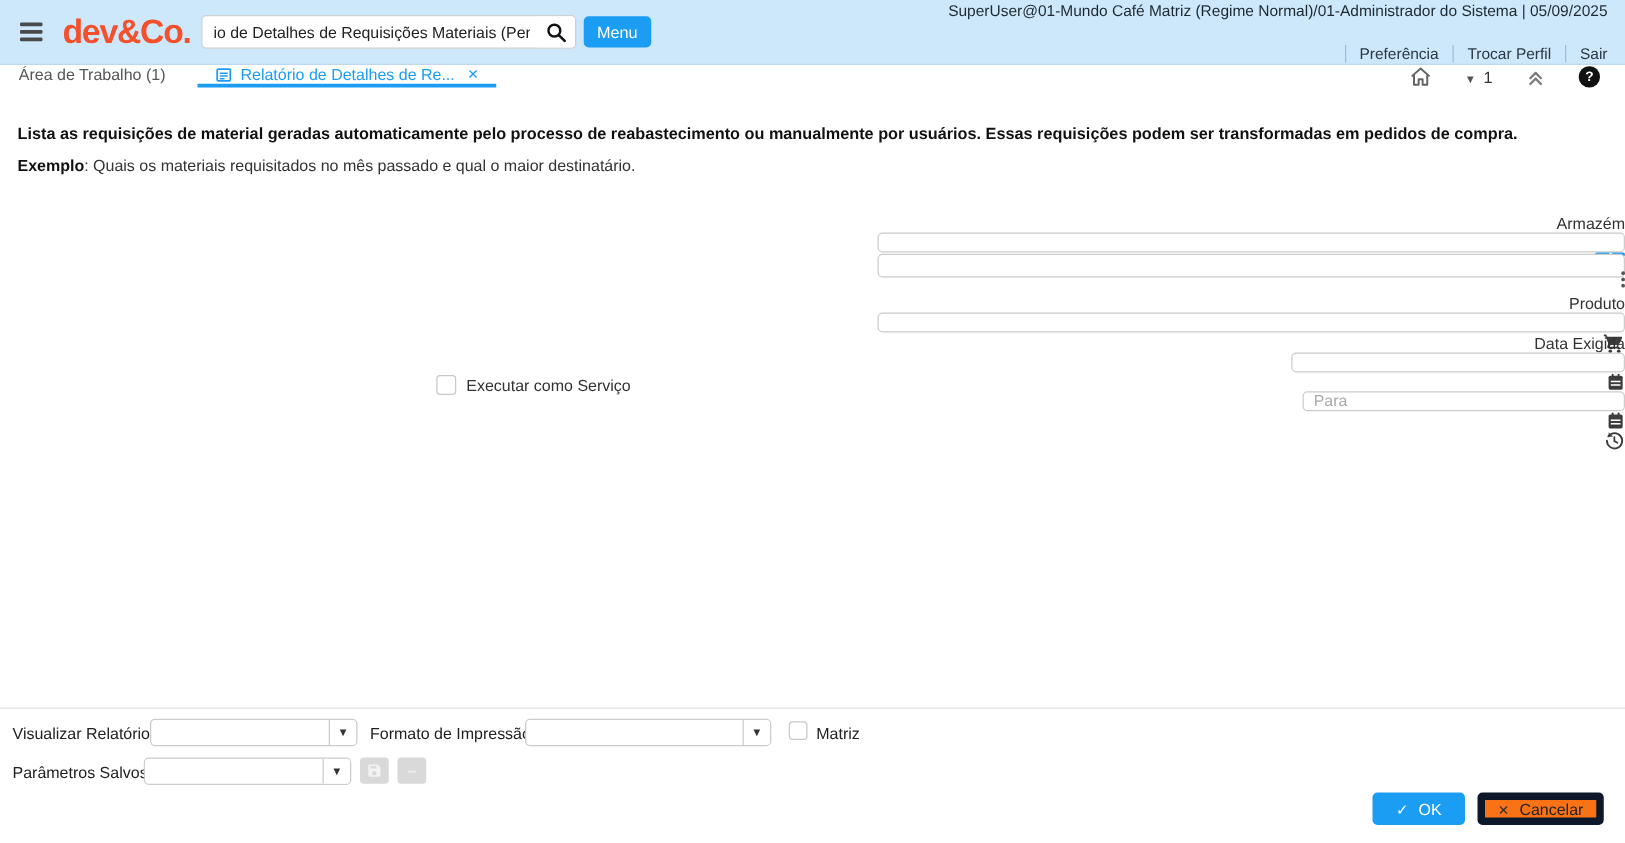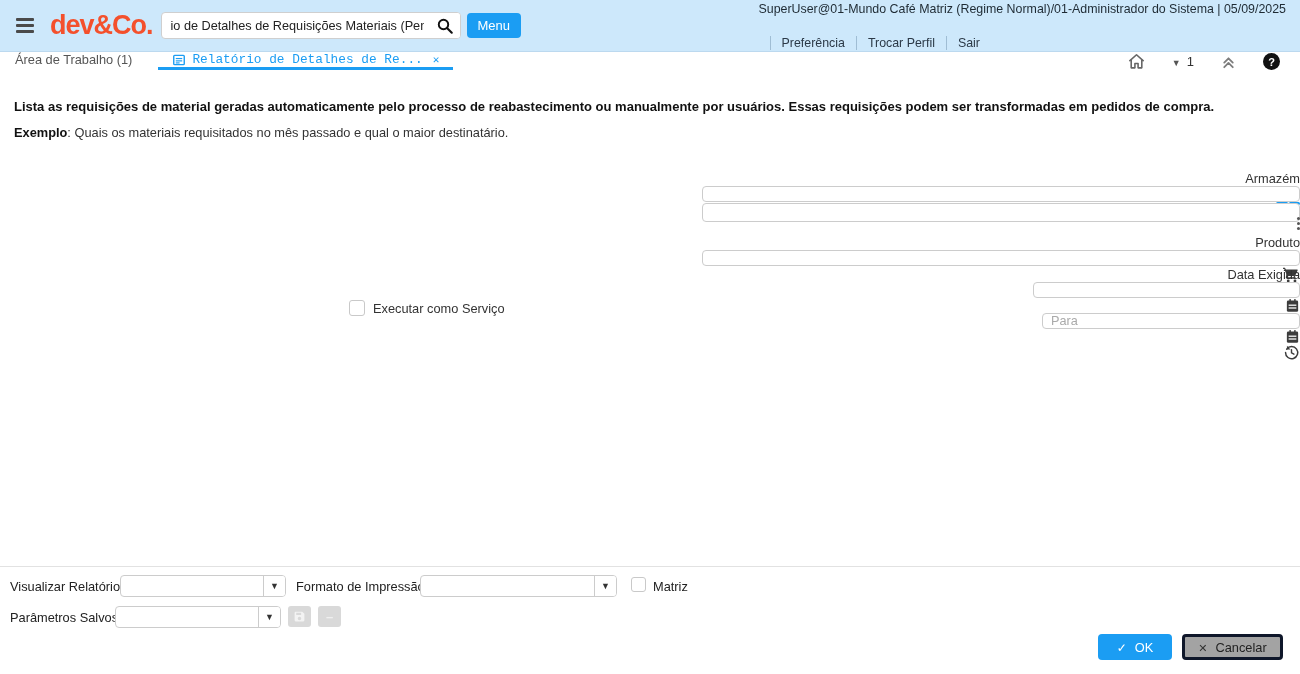--- a/index.html
+++ b/index.html
@@ -20,29 +20,29 @@
     box-shadow:0 -6px 0 #4a4a4a,0 6px 0 #4a4a4a;}
   .logo{margin-left:10px;font-size:27px;font-weight:800;letter-spacing:-1px;color:var(--logo);white-space:nowrap;}
   .searchbox{margin-left:8px;height:27px;width:300px;background:#fff;border:1px solid #cfcfcf;
     border-radius:4px;display:flex;align-items:center;overflow:hidden;}
   .searchbox input{flex:1;border:none;outline:none;height:100%;padding:0 6px 0 9px;font-size:12.7px;
     font-family:"Liberation Sans",sans-serif;color:#222;background:transparent;}
   .search-btn{width:30px;height:100%;display:flex;align-items:center;justify-content:center;cursor:pointer;background:#fff;border:none;}
   .menu-btn{margin-left:6px;height:25px;padding:0 11px;background:var(--accent);color:#fff;border:none;
     border-radius:4px;font-size:13px;font-family:"Liberation Sans",sans-serif;cursor:pointer;}
   .header-spacer{flex:1;}
-  .session{display:flex;flex-direction:column;align-items:flex-start;gap:20px;font-size:12.4px;color:#1e2a33;padding-right:4px;}
+  .session{display:flex;flex-direction:column;align-items:flex-end;gap:20px;font-size:12.4px;color:#1e2a33;padding-right:4px;}
   .session-links{display:flex;align-items:center;font-size:12.4px;color:#2b3947;}
   .hlink{border-left:1px solid #9fbdd4;padding-left:11px;margin-left:11px;cursor:pointer;white-space:nowrap;}
 
   
   .tabbar{position:absolute;top:52px;left:0;right:0;height:36px;background:#fff;display:flex;align-items:flex-start;}
   .tab{display:flex;align-items:center;font-size:12.8px;cursor:pointer;white-space:nowrap;}
   .tab-workspace{color:#555;padding:0 14px;margin-left:1px;}
-  .tab-report{color:var(--accent);gap:6px;padding:0 14px;border-bottom:3px solid var(--accent);margin-left:12px;font-family:Liberation Mono, monospace;}
+  .tab-report{color:var(--accent);gap:6px;padding:0 14px;border-bottom:3px solid var(--accent);margin-left:12px;}
   .tab-close{font-size:11px;color:var(--accent);margin-left:4px;cursor:pointer;}
   .tab-close::before{content:"\2715";}
   .tabbar-right{margin-left:auto;display:flex;align-items:center;gap:26px;padding-right:20px;}
   .icon-btn{background:none;border:none;cursor:pointer;display:flex;align-items:center;gap:6px;padding:0;}
   .win-count{font-size:13px;color:#333;}
   .caret9::before{content:"\25BC";font-size:9px;color:#555;}
   .help-circle{width:17px;height:17px;border-radius:50%;background:#111;color:#fff;display:flex;
     align-items:center;justify-content:center;font-size:11px;font-weight:bold;}
   .help-circle::before{content:"?";}
 
@@ -79,21 +79,21 @@
     font-family:"Liberation Sans",sans-serif;background:transparent;}
   .combo .caret-cell{width:22px;border-left:1px solid #ccc;display:flex;align-items:center;justify-content:center;background:#fff;}
   .caret-cell::before{content:"\25BC";font-size:9px;color:#333;}
   .cb-small{position:absolute;width:15px;height:15px;border:1px solid #c9c9c9;border-radius:3px;background:#fff;cursor:pointer;}
   .gray-btn{position:absolute;width:23px;height:21px;background:#d9d9d9;border:none;border-radius:3px;
     display:flex;align-items:center;justify-content:center;color:#efefef;cursor:default;}
   .minus-glyph::before{content:"\2013";font-weight:bold;font-size:13px;}
   .btn{position:absolute;height:26px;border-radius:4px;font-size:12.8px;display:flex;align-items:center;
     justify-content:center;gap:8px;cursor:pointer;font-family:"Liberation Sans",sans-serif;}
   .ok-btn{left:1098px;top:634px;width:74px;background:var(--accent);border:none;color:#fff;}
-  .cancel-btn{left:1182px;top:634px;width:101px;background:#a3a3a3;border:3px solid #0f172a;color:#222;}
+  .cancel-btn{left:1182px;top:634px;width:101px;background:#f97316;border:6px solid #0f172a;color:#222;}
   .check-glyph::before{content:"\2713";font-size:12px;}
   .x-glyph{color:#333;} .x-glyph::before{content:"\2715";font-size:11px;}
   svg{display:block;}
 </style>
 </head>
 <body>
 
 <div class="page">
 
   <div class="header">

